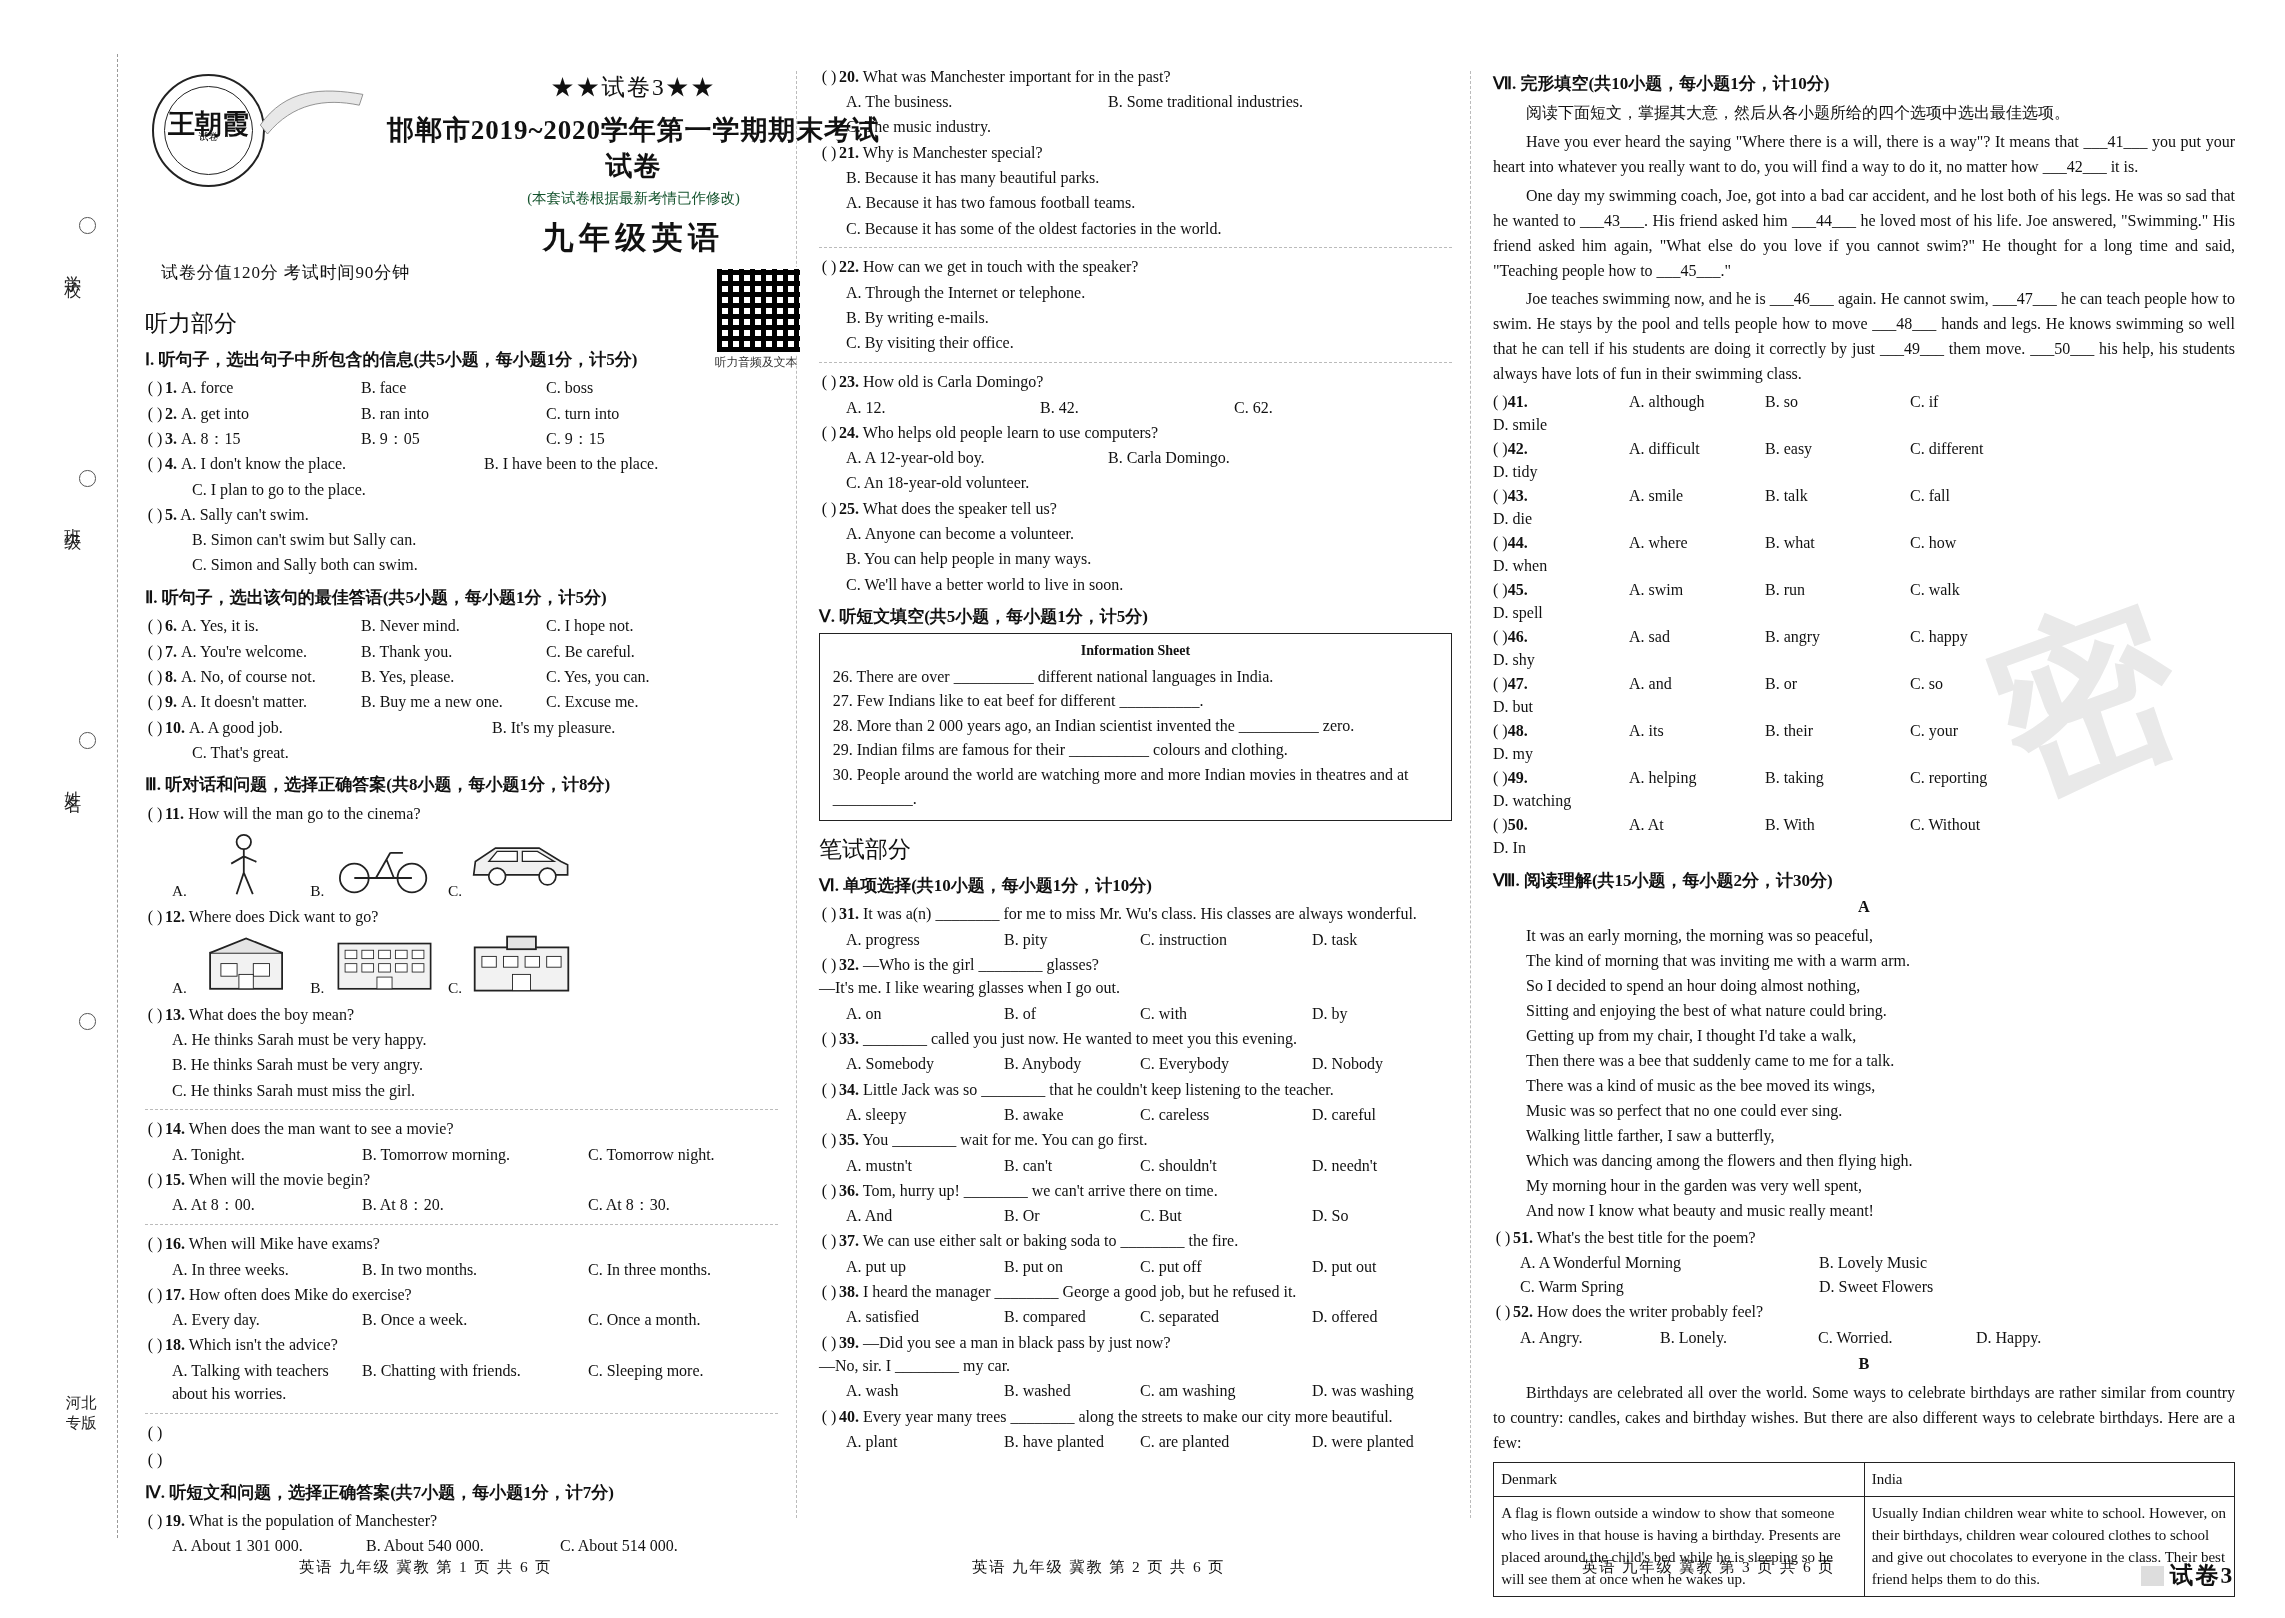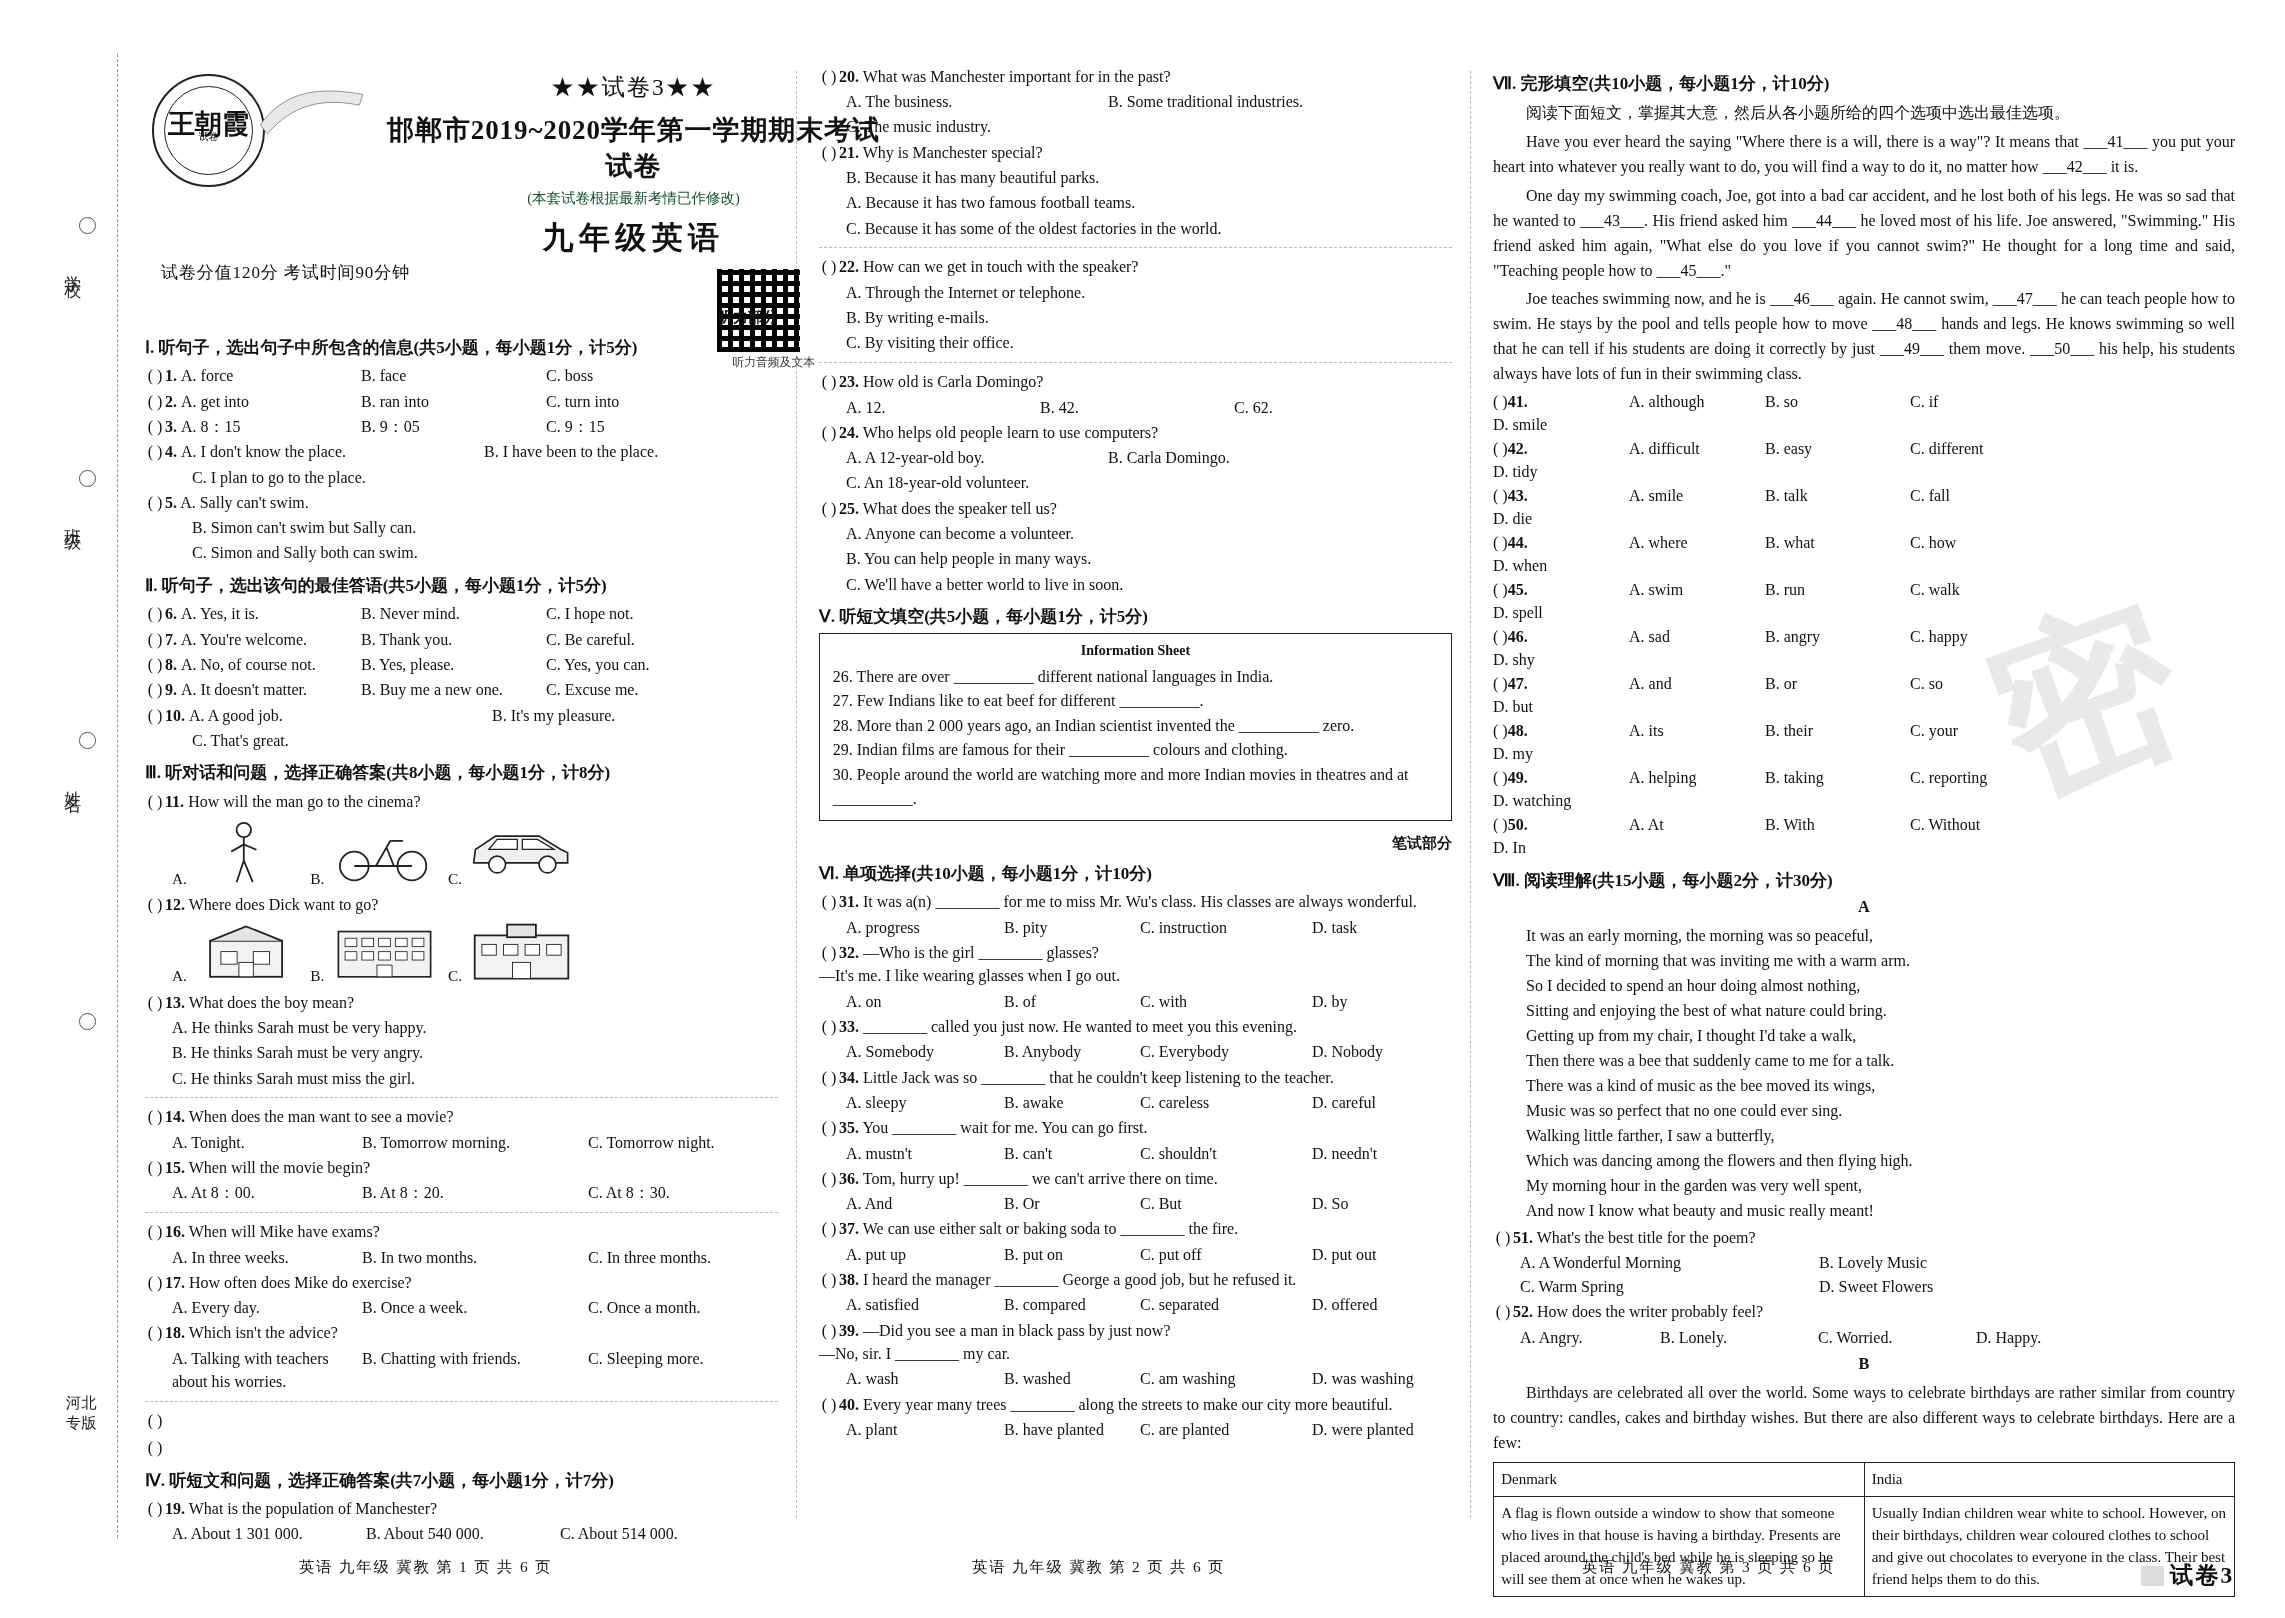--- a/index.html
+++ b/index.html
@@ -61,23 +61,23 @@
   .scoreline{position:absolute;left:161px;top:261px;font-size:17px;letter-spacing:0.9px;}
 
   .qr{
     position:absolute;left:715px;top:267px;width:83px;height:83px;
     background:
       repeating-linear-gradient(90deg,#000 0 5.4px,#fff 5.4px 11px),
       repeating-linear-gradient(0deg,#000 0 5.4px,#fff 5.4px 11px);
     background-blend-mode:multiply;
     border:2.7px solid #fff;
   }
-  .qr-cap{position:absolute;left:697px;top:355px;width:118px;text-align:right;font-size:11.8px;color:#333;}
-
-  .sec-center{text-align:right;font-size:15px;font-weight:bold;margin:9px 0 7.2px;}
+  .qr-cap{position:absolute;left:697px;top:355px;width:118px;text-align:center;font-size:11.8px;color:#333;}
+
+  .sec-center{text-align:left;font-size:23px;font-weight:normal;margin:9px 0 7.2px;}
   .part-label{font-size:17px;font-weight:bold;margin:9px 0 5.4px;}
   .q{font-size:16px;line-height:23.5px;margin:1.8px 0;}
   .q .br{display:inline-block;width:20px;text-align:center;}
   .opts{font-size:16px;line-height:23.5px;display:flex;gap:0;}
   .opts span{display:inline-block;}
   .ind{padding-left:27px;}
   .ind2{padding-left:47px;}
   .hr-dash{border-top:0.9px dashed #bbb;margin:7.2px 0;}
 
   .pic-row{display:flex;gap:9px;align-items:flex-end;margin:3.6px 0 5.4px 27px;}

